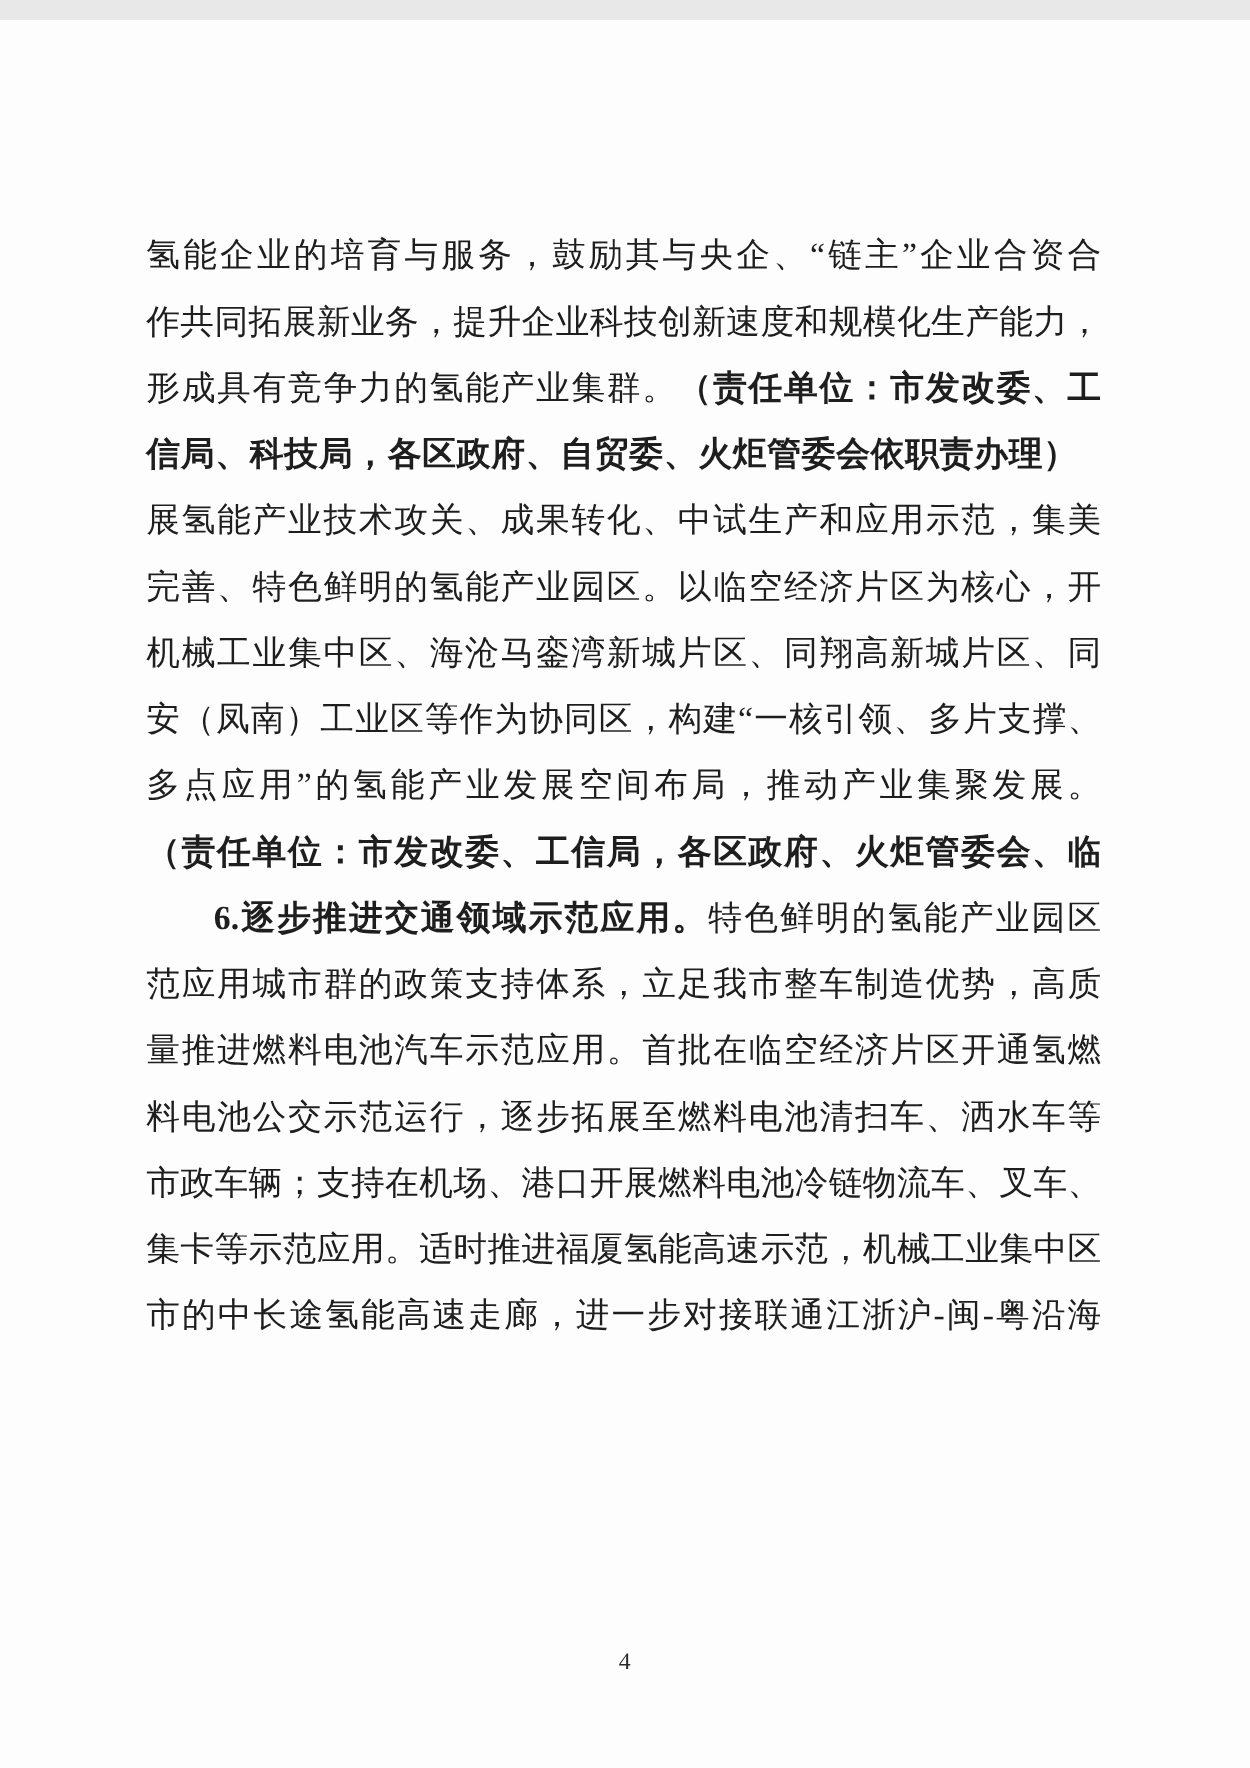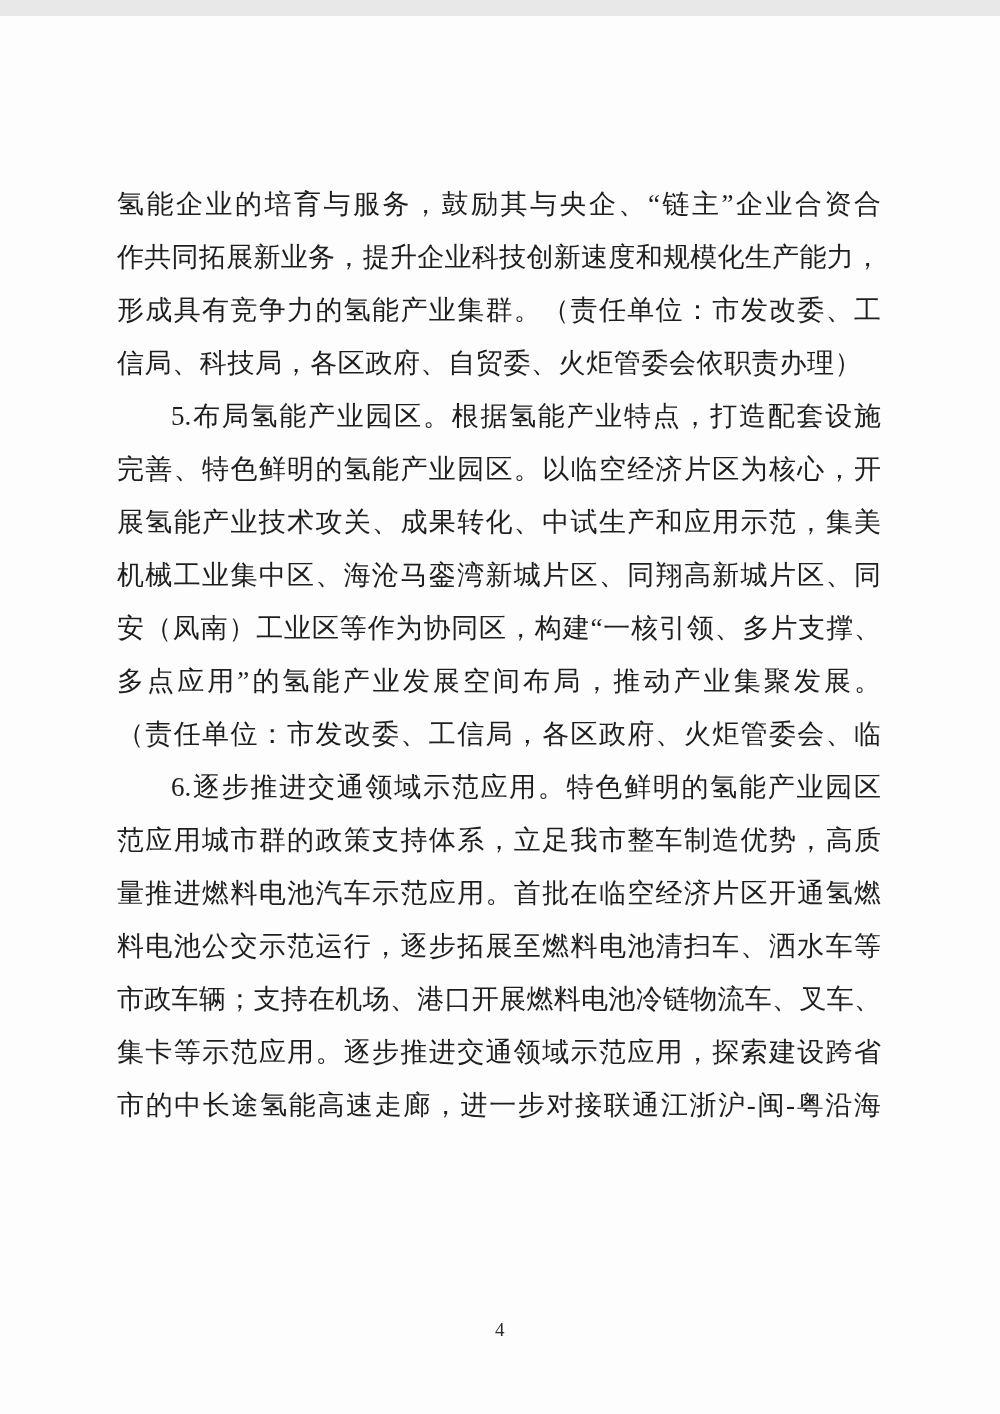--- a/index.html
+++ b/index.html
@@ -32,50 +32,49 @@
     text-align-last: justify;
     white-space: nowrap;
     overflow: visible;
   }
   .line.align-left {
     text-align: right;
     text-align-last: left;
     letter-spacing: 0.6px;
   }
   .line .run { font-weight: 400; }
-  .line .run.bold { font-weight: 400; }
+  .line .run.bold { font-weight: 700; }
   .page-number {
     position: absolute;
     left: 0;
     top: 1303px;
     width: 100%;
     text-align: center;
     font-size: 19px;
     color: #2a2a2a;
     letter-spacing: 0.5px;
   }
 </style>
 </head>
 <body>
 
 <div class="page">
   <div class="doc-body">
       <div class="line"><span class="run">氢能企业的培育与服务，鼓励其与央企、“链主”企业合资合</span></div>
       <div class="line"><span class="run">作共同拓展新业务，提升企业科技创新速度和规模化生产能力，</span></div>
       <div class="line"><span class="run">形成具有竞争力的氢能产业集群。</span><span class="run bold">（责任单位：市发改委、工</span></div>
       <div class="line align-left"><span class="run bold">信局、科技局，各区政府、自贸委、火炬管委会依职责办理）</span></div>
-      <div class="line" style="padding-left: 54px;"><span class="run bold">5.布局氢能产业园区。</span><span class="run">根据氢能产业特点，打造配套设施</span></div>
+      <div class="line"><span class="run">展氢能产业技术攻关、成果转化、中试生产和应用示范，集美</span></div>
       <div class="line"><span class="run">完善、特色鲜明的氢能产业园区。以临空经济片区为核心，开</span></div>
-      <div class="line"><span class="run">展氢能产业技术攻关、成果转化、中试生产和应用示范，集美</span></div>
       <div class="line"><span class="run">机械工业集中区、海沧马銮湾新城片区、同翔高新城片区、同</span></div>
       <div class="line"><span class="run">安（凤南）工业区等作为协同区，构建“一核引领、多片支撑、</span></div>
       <div class="line"><span class="run">多点应用”的氢能产业发展空间布局，推动产业集聚发展。</span></div>
       <div class="line"><span class="run bold">（责任单位：市发改委、工信局，各区政府、火炬管委会、临</span></div>
       <div class="line" style="padding-left: 54px;"><span class="run bold">6.逐步推进交通领域示范应用。</span><span class="run">特色鲜明的氢能产业园区</span></div>
       <div class="line"><span class="run">范应用城市群的政策支持体系，立足我市整车制造优势，高质</span></div>
       <div class="line"><span class="run">量推进燃料电池汽车示范应用。首批在临空经济片区开通氢燃</span></div>
       <div class="line"><span class="run">料电池公交示范运行，逐步拓展至燃料电池清扫车、洒水车等</span></div>
       <div class="line"><span class="run">市政车辆；支持在机场、港口开展燃料电池冷链物流车、叉车、</span></div>
-      <div class="line"><span class="run">集卡等示范应用。逐步推进交通领域示范应用，探索建设跨省</span></div>
+      <div class="line"><span class="run">集卡等示范应用。适时推进福厦氢能高速示范，机械工业集中区</span></div>
       <div class="line"><span class="run">市的中长途氢能高速走廊，进一步对接联通江浙沪-闽-粤沿海</span></div>
     </div>
   <div class="page-number">4</div>
 </div>
 
 </body></html>

